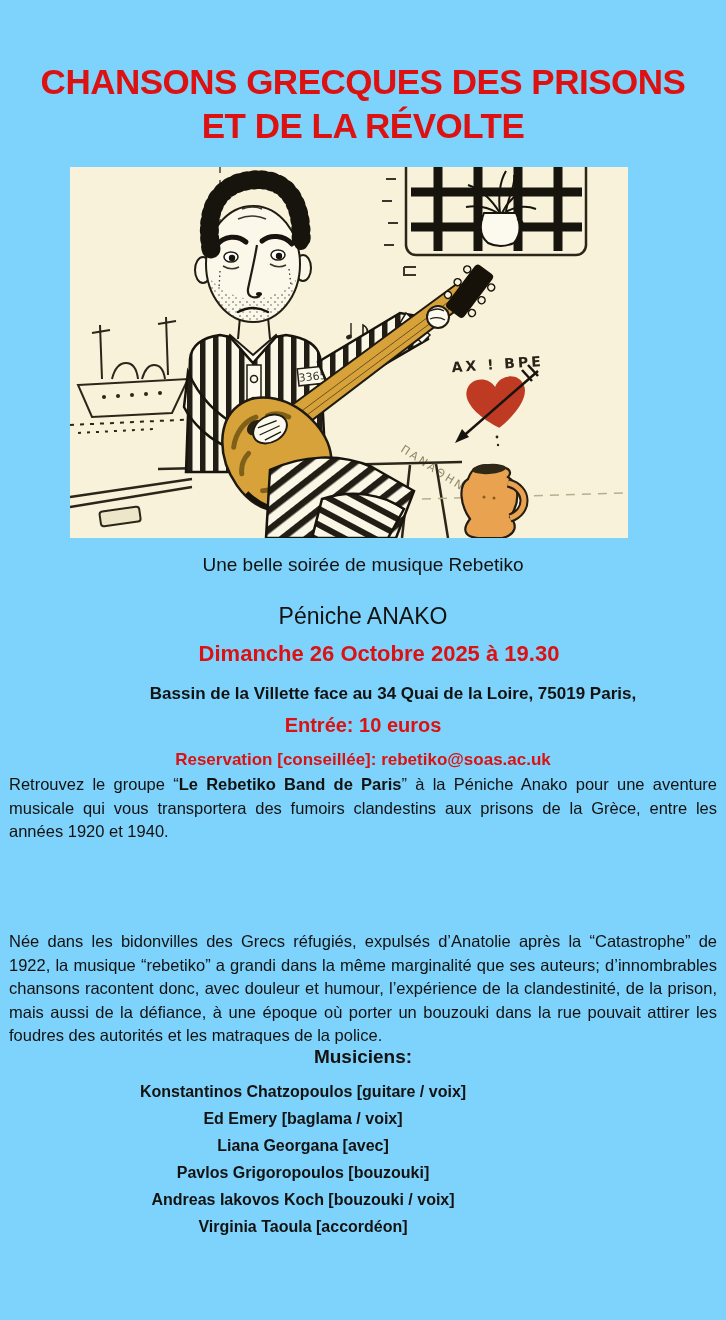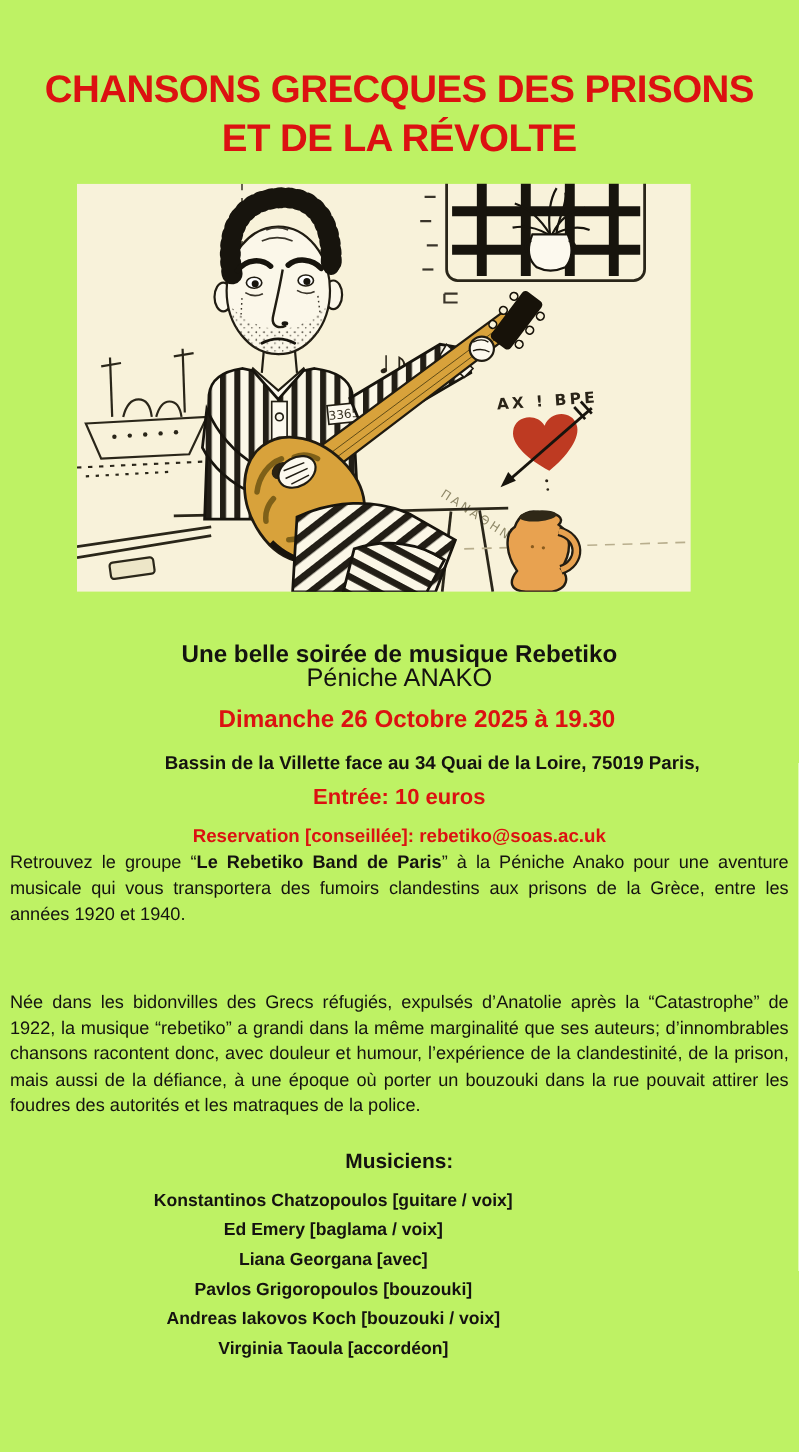--- a/index.html
+++ b/index.html
@@ -1,44 +1,44 @@
 <!DOCTYPE html>
 <html><head>
 <meta charset="utf-8">
 <style>
   html,body{margin:0;padding:0;background:#ffffff;}
   .page{
     position:relative;
     width:726px;height:1320px;
-    background:#bef264;
+    background:#7dd3fc;
     overflow:hidden;
     font-family:"Liberation Sans", sans-serif;
     color:#141210;
   }
   .center-line{position:absolute;left:0;width:726px;text-align:center;white-space:nowrap;}
   .red{color:#DC1111;}
   .bold{font-weight:bold;}
 
   #poster-title{top:60px;font-size:35px;line-height:44px;font-weight:bold;color:#DC1111;letter-spacing:-0.5px;white-space:normal;}
   #illustration{position:absolute;top:167px;left:70px;width:558px;height:371px;}
-  #subtitle{top:582px;font-size:22px;font-weight:bold;}
+  #subtitle{top:554px;font-size:19px;font-weight:normal;}
   #venue{top:603px;font-size:23px;font-weight:normal;text-align:center;}
   #datetime{top:641px;font-size:22px;font-weight:bold;padding-left:16px;}
   #address{top:684px;font-size:17px;font-weight:bold;padding-left:30px;}
   #price{top:714px;font-size:20px;font-weight:bold;}
   #reservation{top:750px;font-size:17px;font-weight:bold;}
 
   .para{
     position:absolute;left:9px;right:9px;
     font-size:16.5px;line-height:23.5px;
     text-align:justify;text-justify:inter-word;
     margin:0;
   }
   #para1{top:773px;}
-  #para2{top:900px;}
+  #para2{top:930px;}
 
   #musicians-heading{top:1046px;font-size:19px;font-weight:bold;}
   #musicians-list{position:absolute;top:1078px;left:0;width:606px;text-align:center;}
   .musician{font-size:16px;line-height:27px;font-weight:bold;white-space:nowrap;}
 
   svg text{font-family:"DejaVu Sans", sans-serif;}
 </style>
 </head>
 <body>
 

